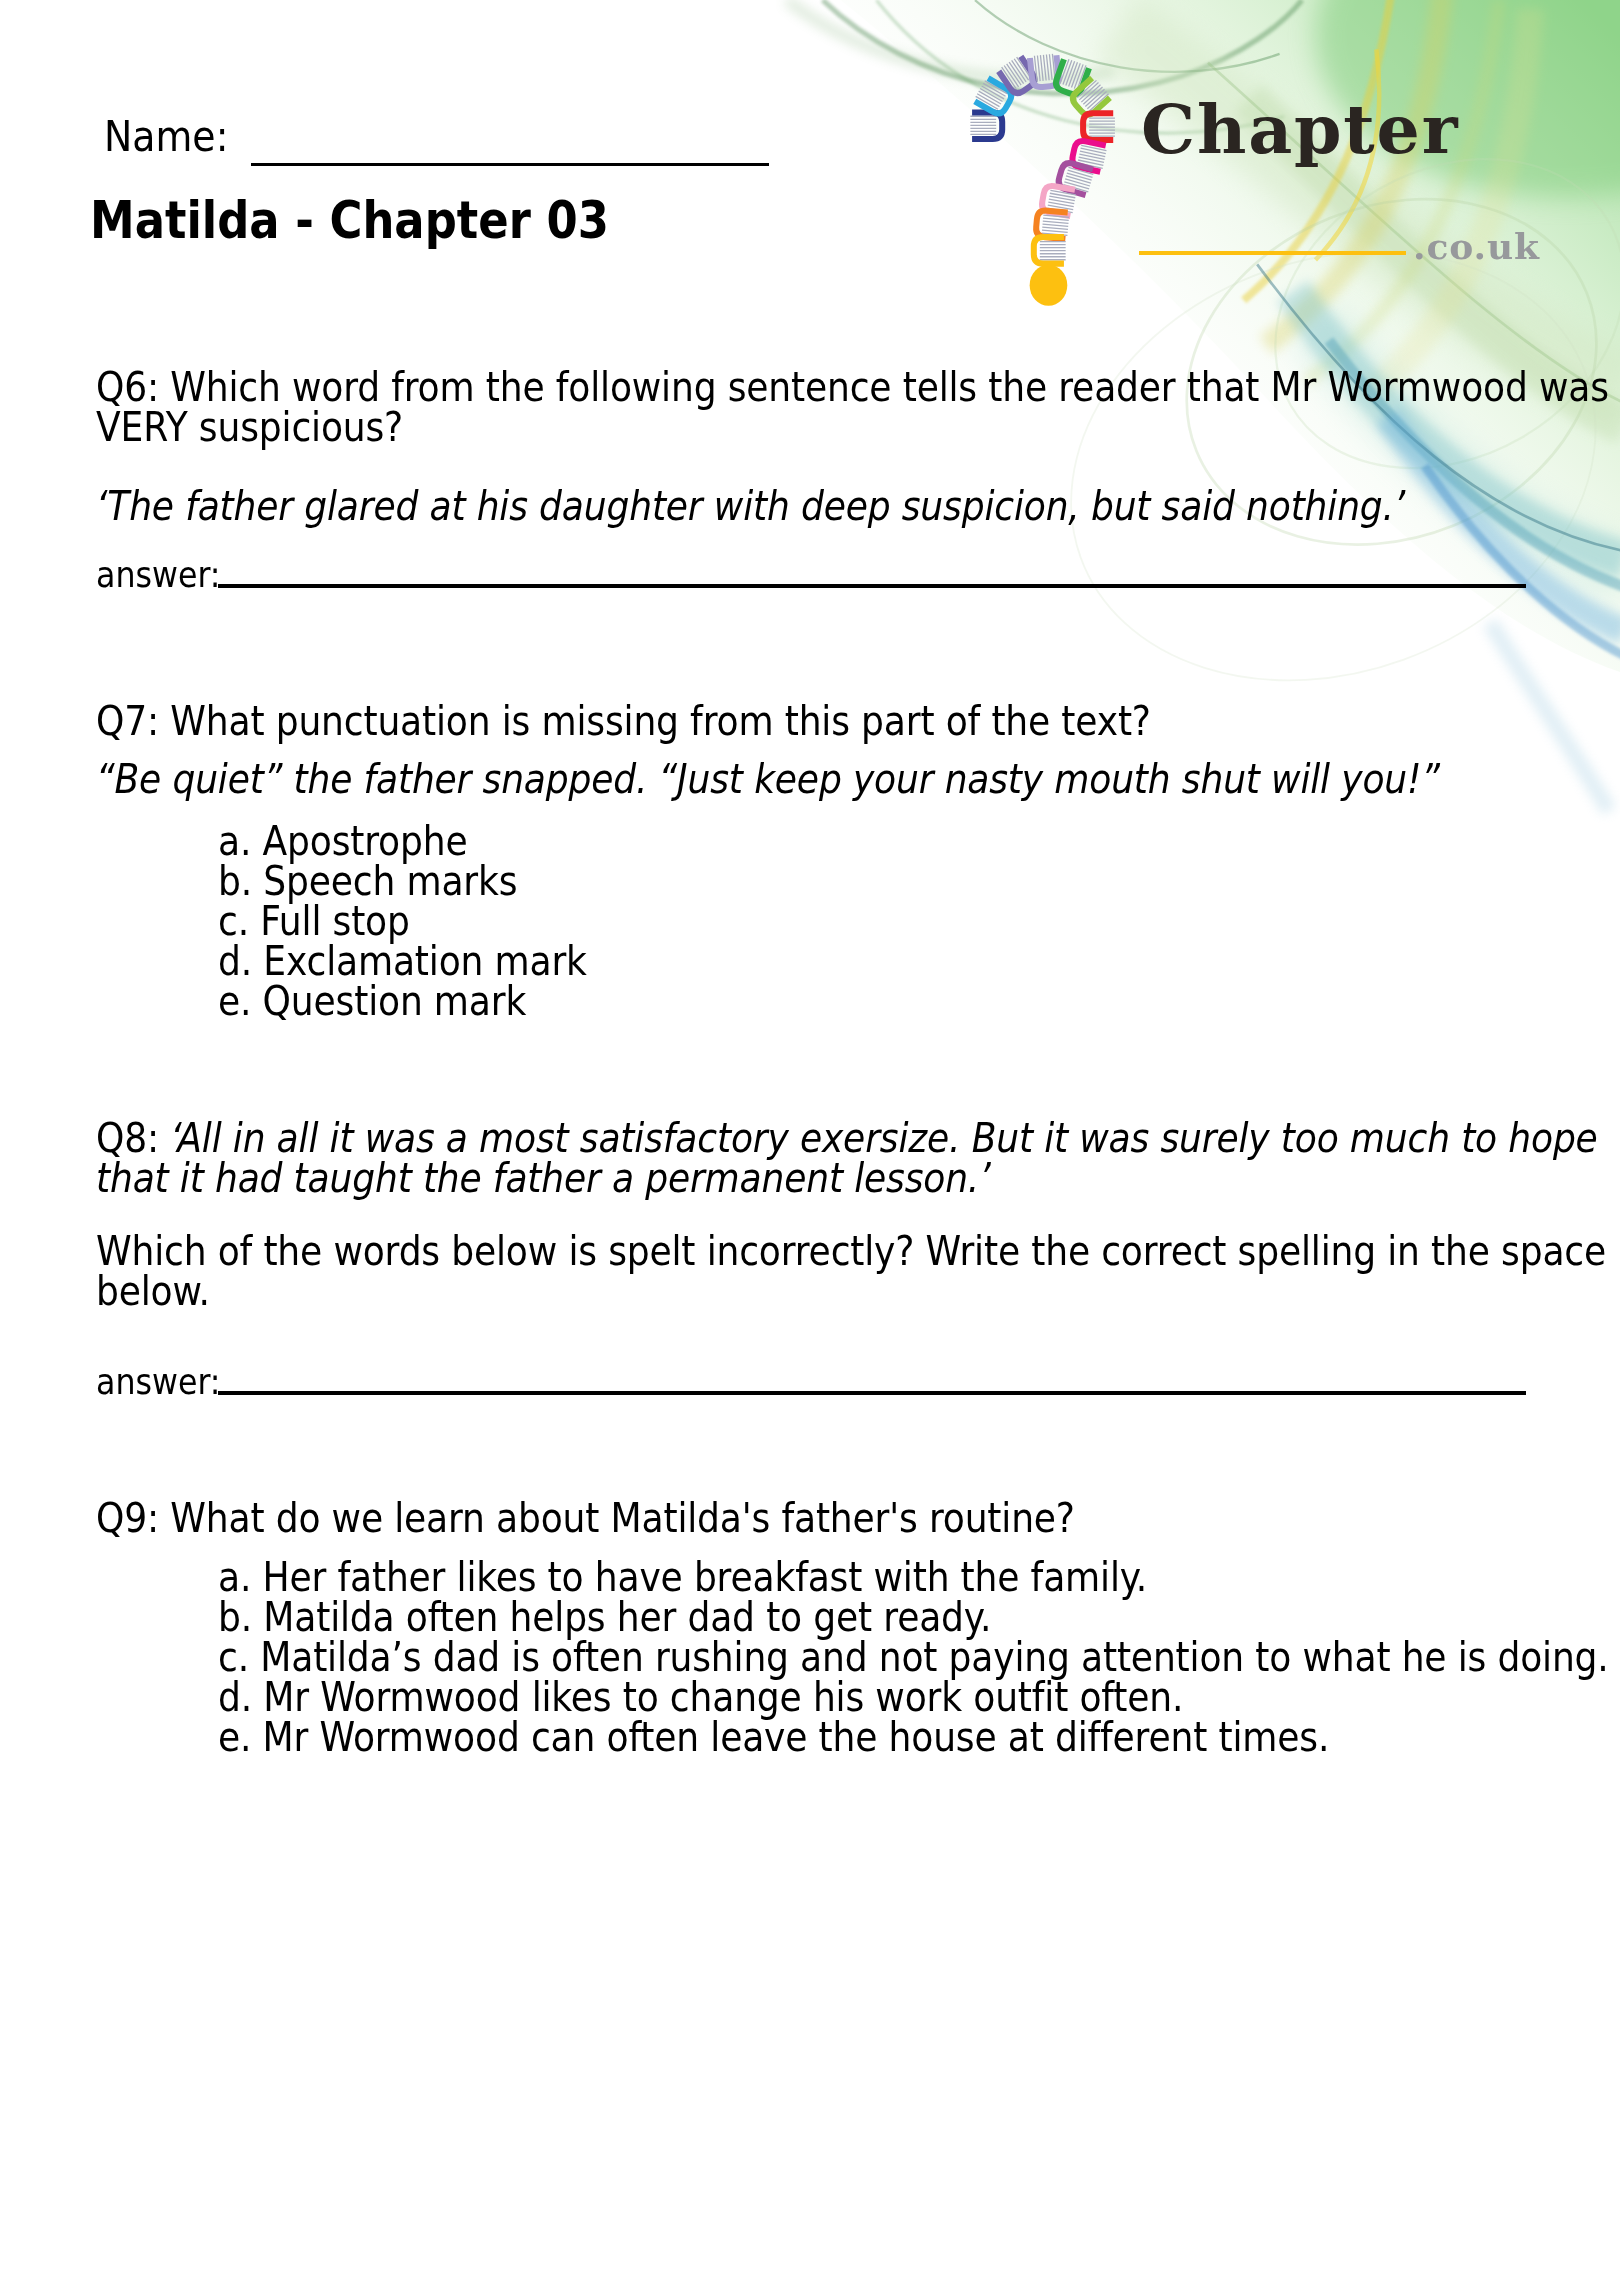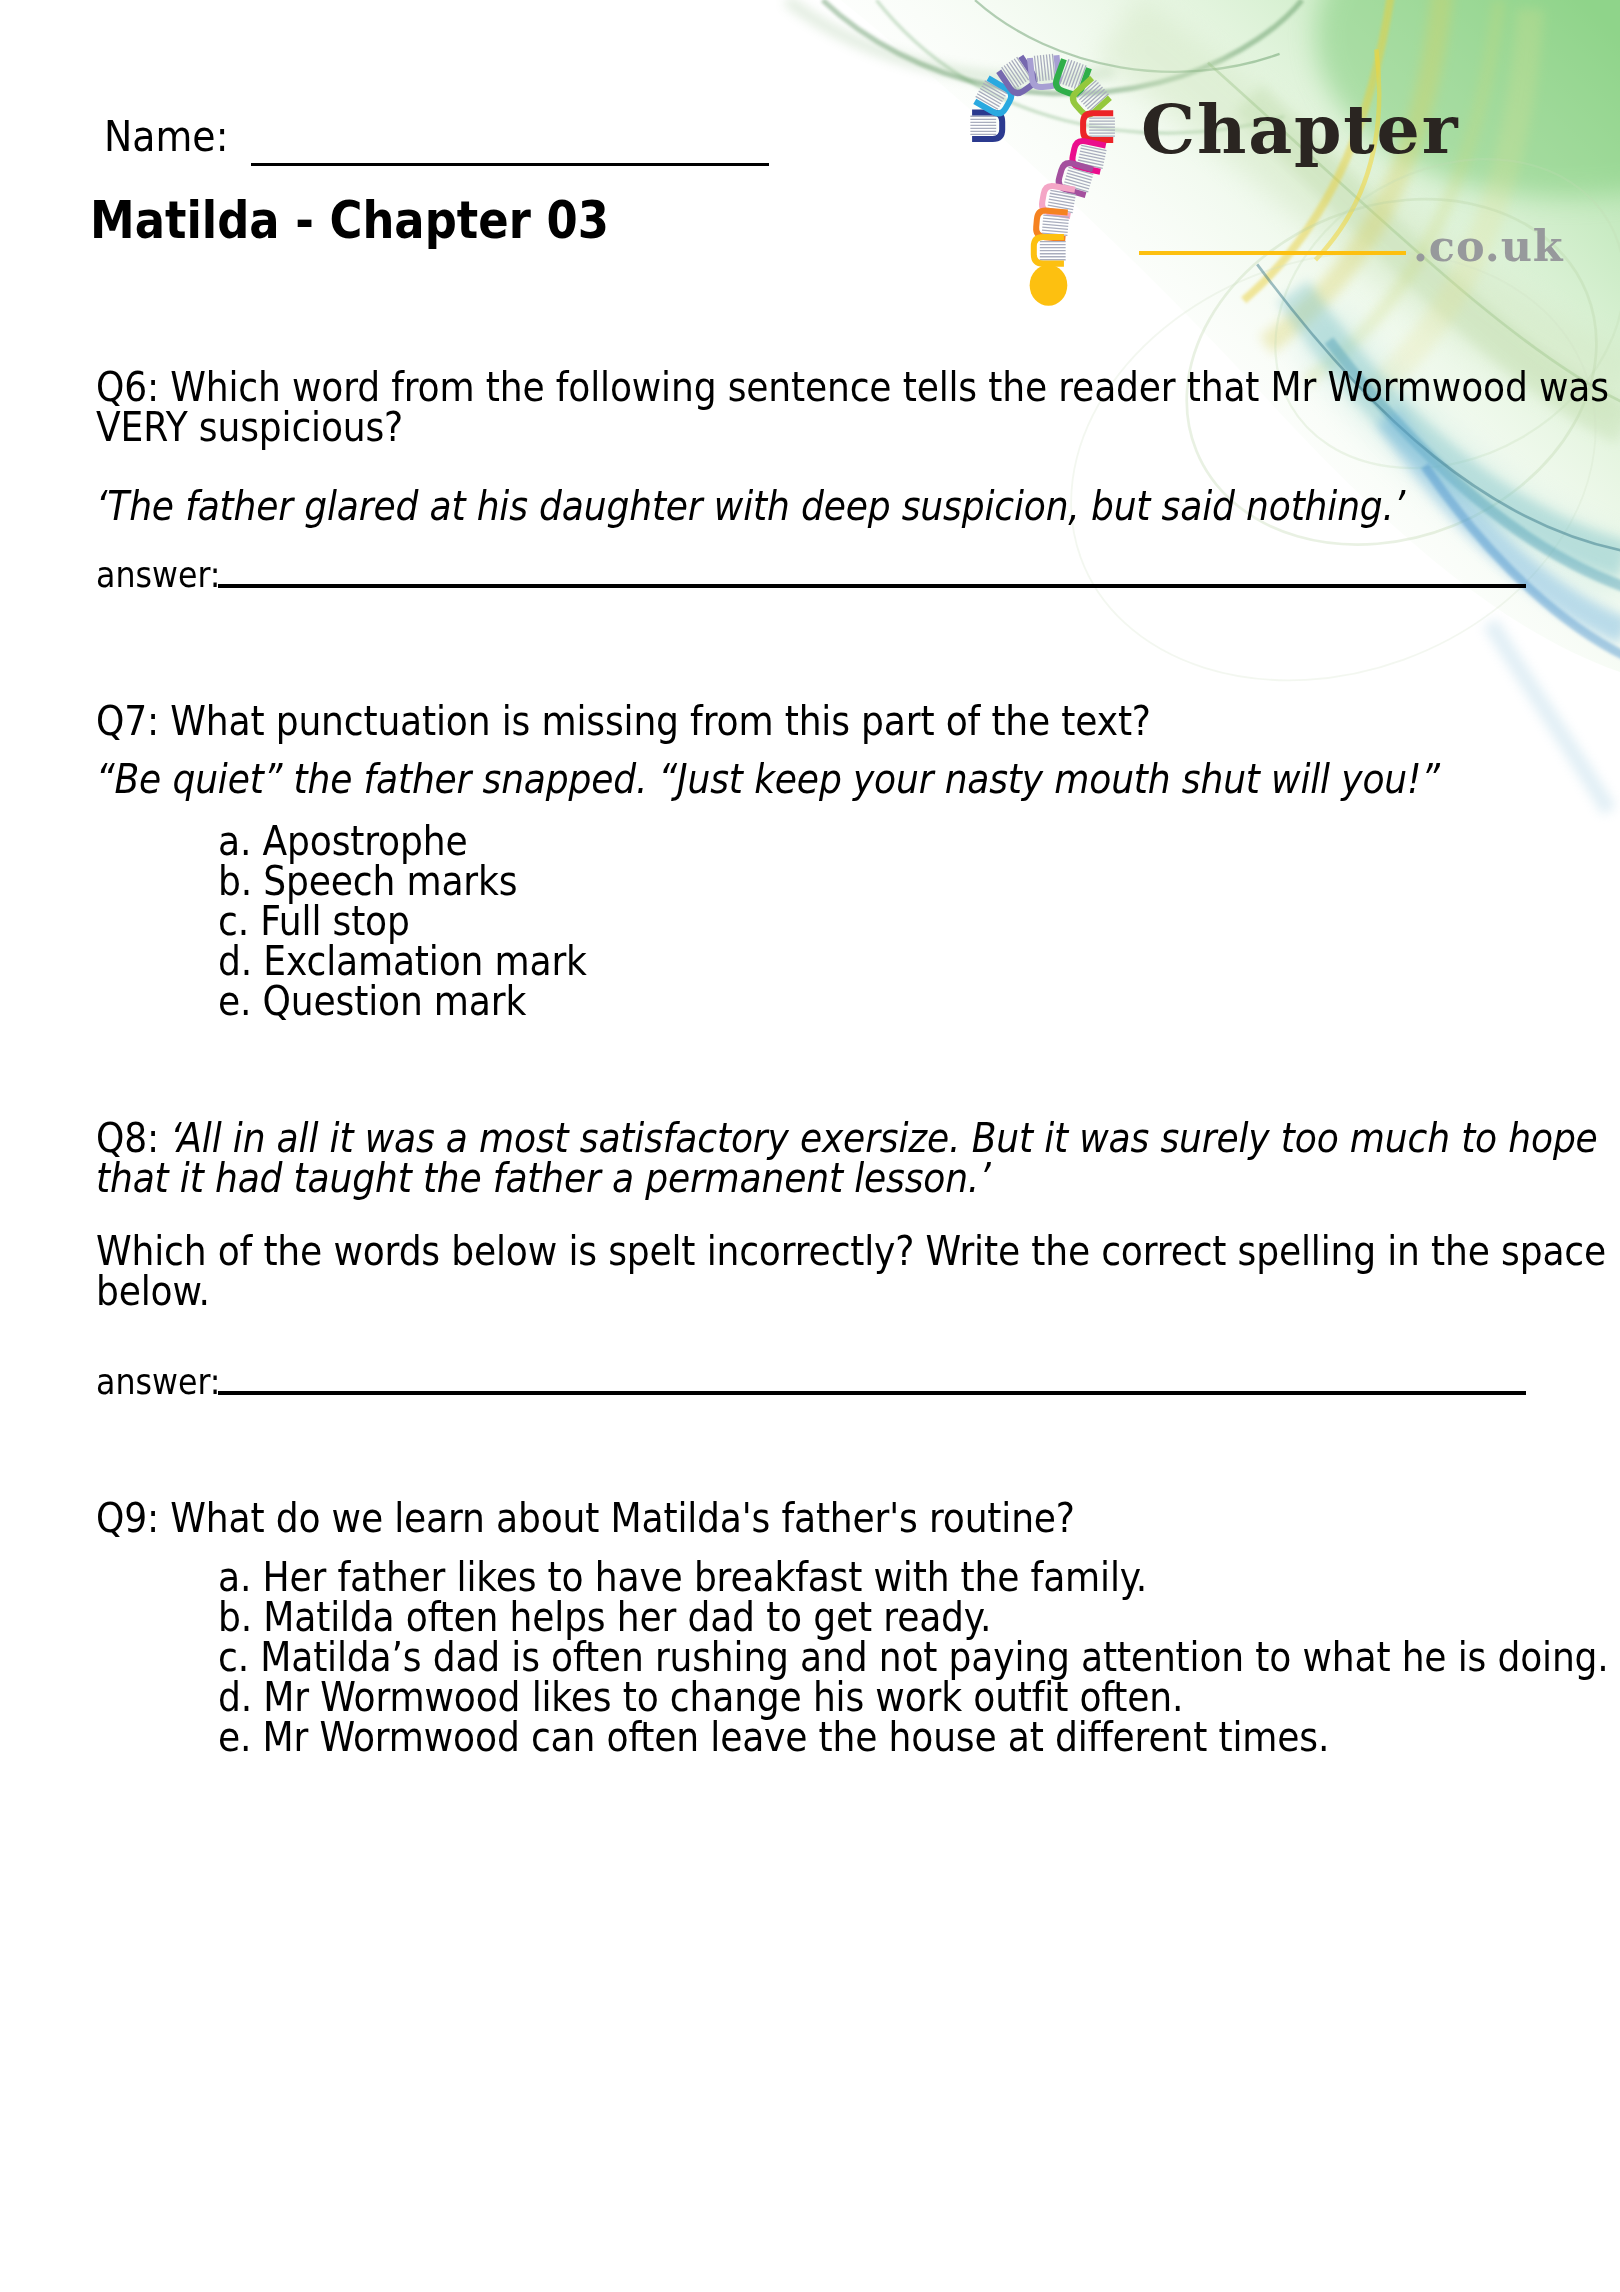--- a/index.html
+++ b/index.html
@@ -15,21 +15,21 @@
   .rule{position:absolute;background:#000;}
   .name-label{font-size:43px;line-height:47px;}
   .doc-title{font-size:51px;line-height:56px;font-weight:bold;letter-spacing:0;}
   
   .logo-line1{font-family:"DejaVu Serif","Liberation Serif",serif;font-weight:600;
               font-size:68px;line-height:72px;color:#2a2521;letter-spacing:1.8px;white-space:nowrap;}
   .logo-line2{font-family:"DejaVu Serif","Liberation Serif",serif;font-weight:600;
               font-size:68px;line-height:72px;letter-spacing:1.8px;white-space:nowrap;color:#2a2521;}
   .logo-gray{color:#97999c;}
   .logo-couk{font-family:"DejaVu Serif","Liberation Serif",serif;font-weight:600;
-             font-size:43px;line-height:45px;color:#97999c;letter-spacing:0.9px;}
+             font-size:36px;line-height:45px;color:#97999c;letter-spacing:0.9px;}
   .logo-rule{position:absolute;height:3.6px;background:#fdc010;}
   svg{display:block;}
 </style>
 </head>
 <body>
 
 <div class="page">
 
   <svg class="abs" style="left:760px;top:0;" width="860" height="905" viewBox="0 0 960 1010">
     <defs>

